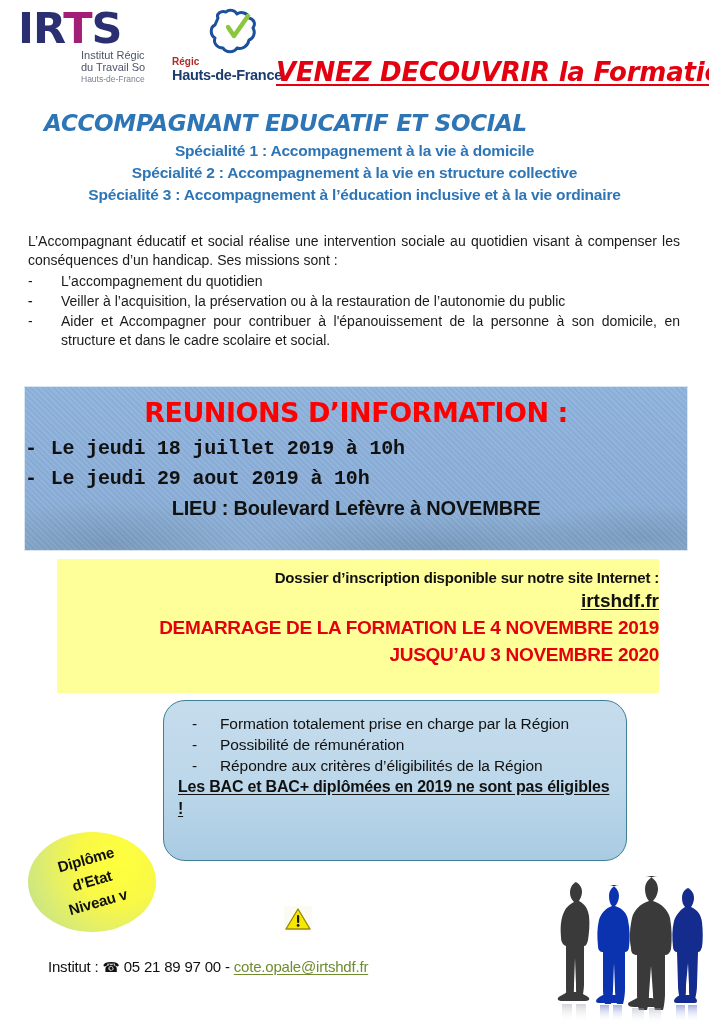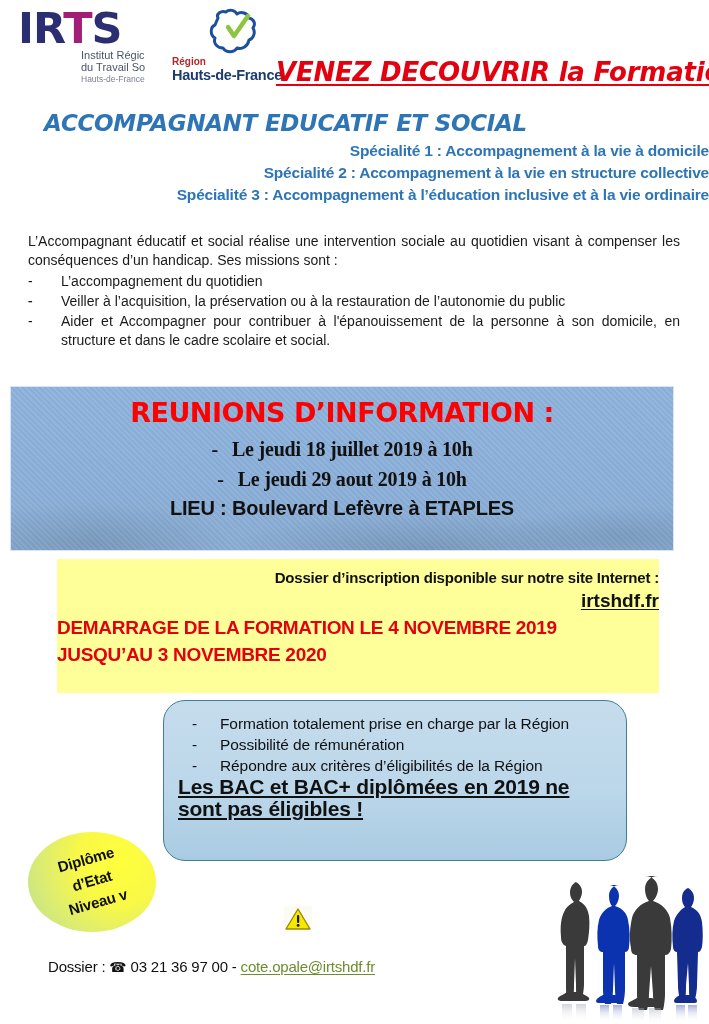--- a/index.html
+++ b/index.html
@@ -119,21 +119,21 @@
     font-weight: bold;
     font-style: italic;
     color: #2e75b6;
     letter-spacing: -0.3px;
   }
   .spec-list {
     position: absolute;
     left: 0;
     top: 140px;
     width: 709px;
-    text-align: right;
+    text-align: center;
   }
   .spec-line {
     font-family: "Liberation Sans", sans-serif;
     font-size: 15.5px;
     font-weight: bold;
     color: #2e75b6;
     line-height: 22px;
     letter-spacing: -0.2px;
   }
 
@@ -167,21 +167,21 @@
   }
   .mission-item .dash {
     position: absolute;
     left: 0;
     top: 0;
   }
 
   
   .blue-box {
     position: absolute;
-    left: 10px;
+    left: 24px;
     top: 386px;
     width: 664px;
     height: 165px;
     background:
       radial-gradient(ellipse 200px 60px at 12% 96%, rgba(110,140,170,0.55), rgba(110,140,170,0) 70%),
       radial-gradient(ellipse 260px 50px at 62% 99%, rgba(105,135,165,0.5), rgba(105,135,165,0) 72%),
       radial-gradient(ellipse 180px 45px at 93% 92%, rgba(105,135,165,0.45), rgba(105,135,165,0) 72%),
       linear-gradient(to bottom, #8fb4dd 0%, #8cb0da 62%, #8badd3 100%);
     border: 1px solid #d8e6f2;
     box-sizing: border-box;
@@ -205,22 +205,21 @@
     margin-top: 10px;
     letter-spacing: -0.5px;
     z-index: 2;
   }
   .reunion-dates {
     position: relative;
     z-index: 2;
     margin-top: 6px;
   }
   .reunion-date {
-    text-align: center;
-    font-family: Liberation Serif, serif;
+    font-family: Liberation Mono, monospace;
     font-size: 20px;
     font-weight: bold;
     color: #111111;
     line-height: 30px;
     letter-spacing: -0.2px;
   }
   .reunion-date .dash { margin-right: 14px; }
   .lieu {
     position: relative;
     z-index: 2;
@@ -257,21 +256,21 @@
     text-align: right;
     font-family: "Liberation Sans", sans-serif;
     font-size: 19px;
     font-weight: bold;
     color: #111111;
     text-decoration: underline;
     text-underline-offset: 2px;
     line-height: 26px;
   }
   .demarrage {
-    text-align: left;
+    text-align: right;
     font-family: "Liberation Sans", sans-serif;
     font-size: 19px;
     font-weight: bold;
     color: #e3000f;
     line-height: 27px;
     letter-spacing: -0.3px;
   }
 
   
   .cyan-box {
@@ -295,21 +294,21 @@
     padding-left: 42px;
     letter-spacing: -0.1px;
   }
   .cond-item .dash {
     position: absolute;
     left: 14px;
     top: 0;
   }
   .bac-note {
     font-family: "Liberation Sans", sans-serif;
-    font-size: 21px;
+    font-size: 16px;
     font-weight: bold;
     color: #111111;
     line-height: 22px;
     text-decoration: underline;
     text-underline-offset: 2px;
     letter-spacing: -0.2px;
   }
 
   
   .diploma {
@@ -402,21 +401,21 @@
     </div>
   </div>
 
   <div class="region-logo">
     <svg class="region-map" width="62" height="50" viewBox="0 0 62 50">
       <path d="M14 10 C12 6, 17 2, 22 4 C25 1, 31 2, 33 6 C37 3, 44 5, 45 10
                C50 11, 52 16, 49 20 C52 25, 49 31, 45 32 C44 38, 38 42, 33 40
                C30 45, 22 45, 19 40 C13 40, 9 35, 11 30 C6 27, 6 19, 11 17 Z" fill="none" stroke="#1c4f9c" stroke-width="3" stroke-linejoin="round"></path>
       <path d="M24 19 L30 28 L44 8" fill="none" stroke="#8cc63f" stroke-width="4.5" stroke-linecap="round" stroke-linejoin="round"></path>
     </svg>
-    <div class="region-label">Région</div>
+    <div class="region-label">Régic</div>
     <div class="region-name">Hauts-de-France</div>
   </div>
 
   <div class="venez">VENEZ  DECOUVRIR la Formation de :</div>
 
   <div class="title-main">ACCOMPAGNANT EDUCATIF ET SOCIAL</div>
 
   <div class="spec-list">
     <div class="spec-line">Spécialité 1 : Accompagnement à la vie à domicile</div>
     <div class="spec-line">Spécialité 2 : Accompagnement à la vie en structure collective</div>
@@ -446,21 +445,21 @@
   <div class="blue-box">
     <div class="reunions-title">REUNIONS D’INFORMATION :</div>
     <div class="reunion-dates">
       <div class="reunion-date">
         <span class="dash">-</span><span>Le jeudi 18 juillet 2019 à 10h</span>
       </div>
       <div class="reunion-date">
         <span class="dash">-</span><span>Le jeudi 29 aout 2019 à 10h</span>
       </div>
     </div>
-    <div class="lieu">LIEU : Boulevard Lefèvre à ETAPLES</div>
+    <div class="lieu">LIEU : Boulevard Lefèvre à NOVEMBRE</div>
   </div>
 
   <div class="yellow-box">
     <div class="dossier">Dossier d’inscription disponible sur notre site Internet :</div>
     <div class="site-url">irtshdf.fr</div>
     <div class="demarrage">DEMARRAGE DE LA FORMATION LE 4 NOVEMBRE 2019</div>
     <div class="demarrage">JUSQU’AU 3 NOVEMBRE 2020</div>
   </div>
 
   <div class="cyan-box">
@@ -556,16 +555,16 @@
       <rect x="82" y="143" width="9" height="17" fill="url(#reflb)"></rect>
       <rect x="95" y="143" width="9" height="17" fill="url(#reflb)"></rect>
       <rect x="114" y="146" width="12" height="16" fill="url(#refl)"></rect>
       <rect x="131" y="146" width="12" height="16" fill="url(#refl)"></rect>
       <rect x="158" y="143" width="9" height="17" fill="url(#reflb)"></rect>
       <rect x="170" y="143" width="9" height="17" fill="url(#reflb)"></rect>
     </g>
   </svg>
 
   <div class="contact-line">
-    <span>Dossier : </span><span class="phone-glyph">☎</span><span> 03 21 36 97 00 - </span><span class="email">cote.opale@irtshdf.fr</span>
+    <span>Institut : </span><span class="phone-glyph">☎</span><span> 05 21 89 97 00 - </span><span class="email">cote.opale@irtshdf.fr</span>
   </div>
 
 </div>
 
 </body></html>

